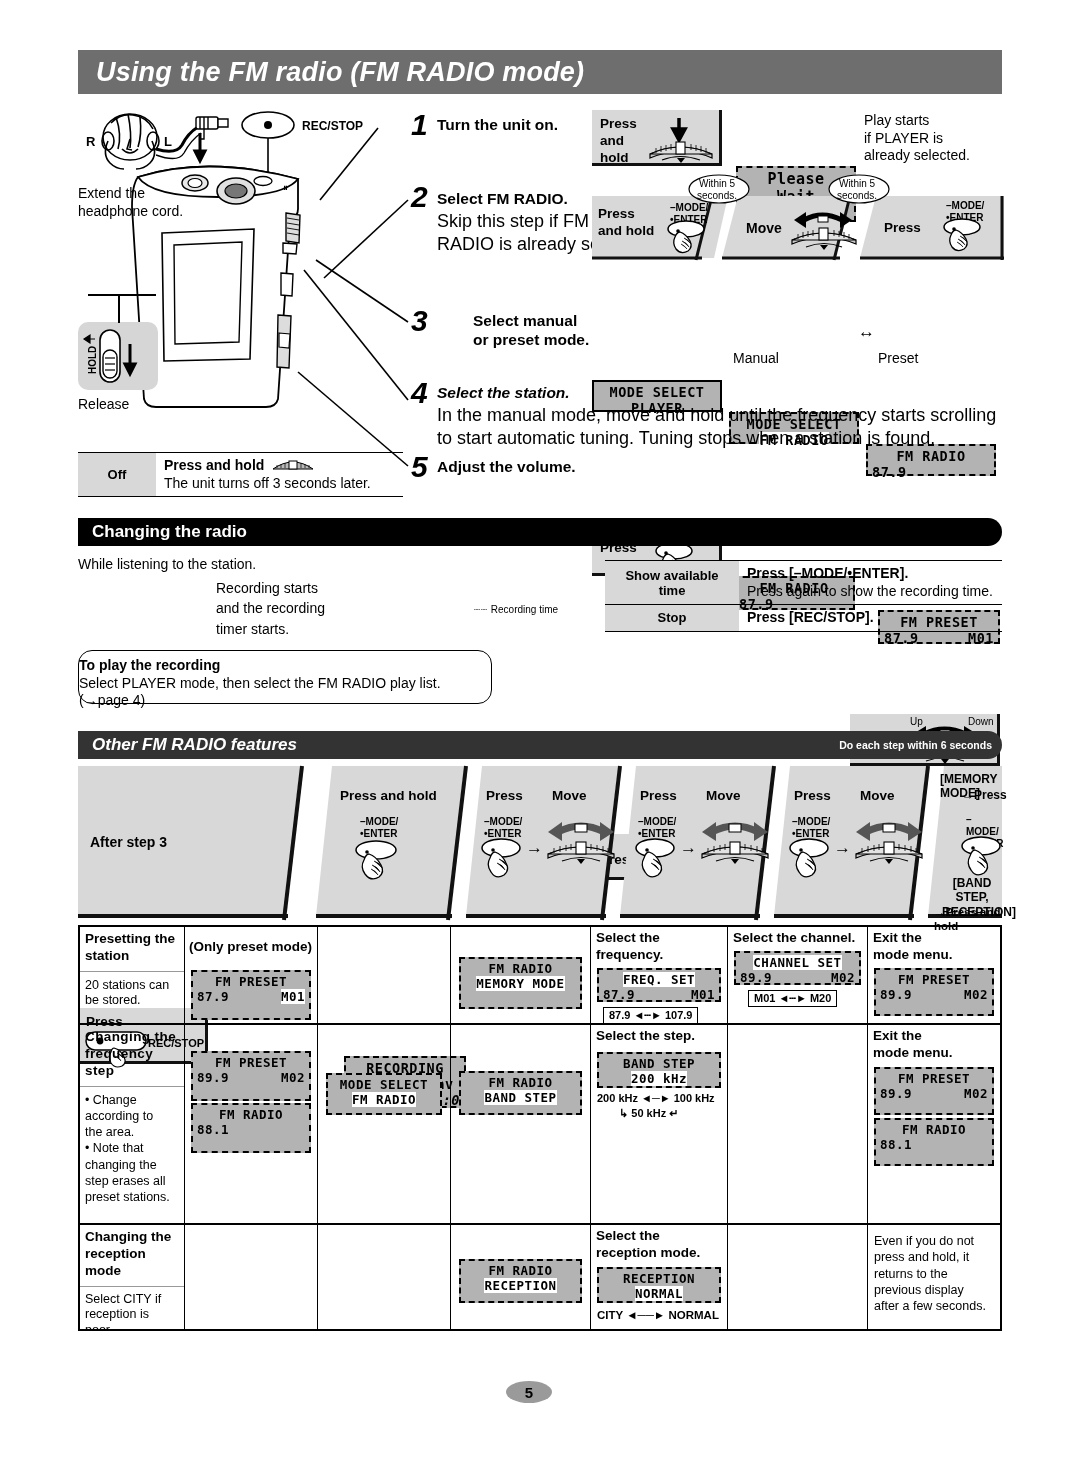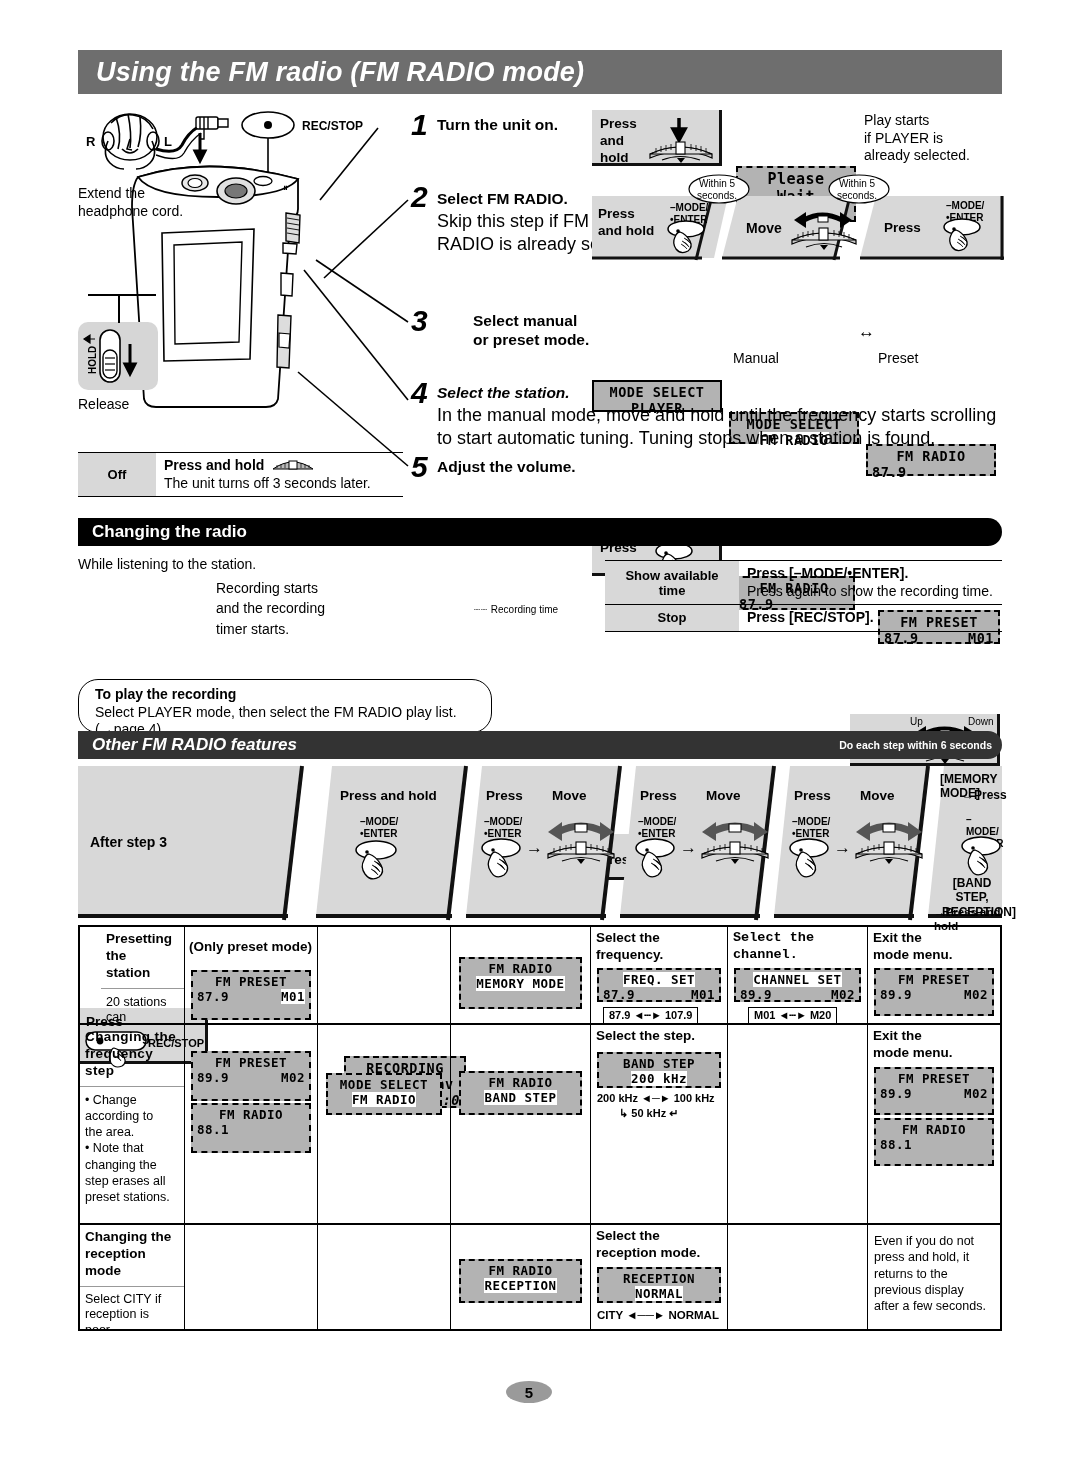--- a/index.html
+++ b/index.html
@@ -466,21 +466,21 @@
 
   <div class="abs lcd" style="left:344px;top:570px;width:122px;height:52px;">
     <div class="l1" style="font-size:13.5px;">RECORDING</div>
     <div class="l2" style="font-size:13.5px;">Tuner001.wav</div>
     <div class="l2" style="font-size:13.5px;text-align:right;font-style:italic;">00:0</div>
   </div>
   <div class="abs xs" style="left:474px;top:604px;">
     <span style="letter-spacing:1px;">┈┈</span> <span>Recording time</span>
   </div>
 
-  <div class="abs" style="left:78px;top:650px;width:414px;height:54px;border:1.5px solid #000;border-radius:20px;box-sizing:border-box;padding:6px 16px;margin-top:29px;">
+  <div class="abs" style="left:78px;top:650px;width:414px;height:54px;border:1.5px solid #000;border-radius:14px;box-sizing:border-box;padding:6px 0;">
     <div class="tb">To play the recording</div>
     <div class="t">Select PLAYER mode, then select the FM RADIO play list. (→page 4)</div>
   </div>
 
   <table class="rtab" style="left:605px;top:560px;width:397px;">
     <tbody>
         <tr>
       <td class="k" style="width:118px;border-top:1.5px solid #000;white-space:pre-line;"><span>Show available
 time</span></td>
       <td class="v" style="border-top:1.5px solid #000;">
@@ -680,21 +680,21 @@
           <path d="M17 25 q6 2 8 7"></path>
         </g>
     </svg>
     <div class="abs xsb" style="left:864px;top:110px;white-space:pre-line;font-size:12px;text-align:center;width:60px;"><span>[BAND STEP,
 RECEPTION]</span></div>
     <div class="abs xsb" style="left:856px;top:140px;font-size:11.5px;"><span>→Press and hold</span></div>
   </div>
 
   <div class="fgrid">
 
-    <div class="fcell" style="left:0;top:0;width:105px;height:98px;padding-left:21px;">
+    <div class="fcell" style="left:0;top:0;width:105px;height:98px;">
       <div class="fhdr" style="padding:4px 5px;white-space:pre-line;"><span>Presetting the
 station</span></div>
       <div class="fsub t" style="padding:6px 5px;white-space:pre-line;font-size:12.5px;margin-top:2px;"><span>20 stations can
 be stored.</span></div>
     </div>
 
     <div class="fcell" style="left:105px;top:0;width:133px;height:98px;">
       <div class="tb" style="padding:12px 4px;font-size:13.5px;"><span>(Only preset mode)</span></div>
       <div class="lcd" style="margin:2px 6px;height:50px;">
         <div class="l1" style="font-size:12.5px;">FM PRESET</div>
@@ -721,21 +721,21 @@
         <div class="l1" style="font-size:12.5px;"><span class="inv">FREQ. SET</span></div>
         <div class="row" style="font-size:12.5px;">
           <span>87.9</span>
           <span>M01</span>
         </div>
       </div>
       <div class="xsb" style="text-align:center;margin-top:4px;border:1.3px solid #000;display:inline-block;padding:1px 5px;margin-left:12px;font-size:11px;"><span>87.9 ◄┄► 107.9</span></div>
     </div>
 
     <div class="fcell" style="left:648px;top:0;width:140px;height:98px;">
-      <div class="fhdr" style="padding:3px 5px;font-family:Liberation Mono, monospace;"><span>Select the channel.</span></div>
+      <div class="fhdr" style="padding:3px 5px;"><span>Select the channel.</span></div>
       <div class="lcd" style="margin:1px 6px;height:34px;">
         <div class="l1" style="font-size:12.5px;"><span class="inv">CHANNEL SET</span></div>
         <div class="row" style="font-size:12.5px;">
           <span>89.9</span>
           <span>M02</span>
         </div>
       </div>
       <div class="xsb" style="text-align:center;margin-top:4px;border:1.3px solid #000;display:inline-block;padding:1px 5px;margin-left:20px;font-size:11px;"><span>M01 ◄┄► M20</span></div>
     </div>
 

